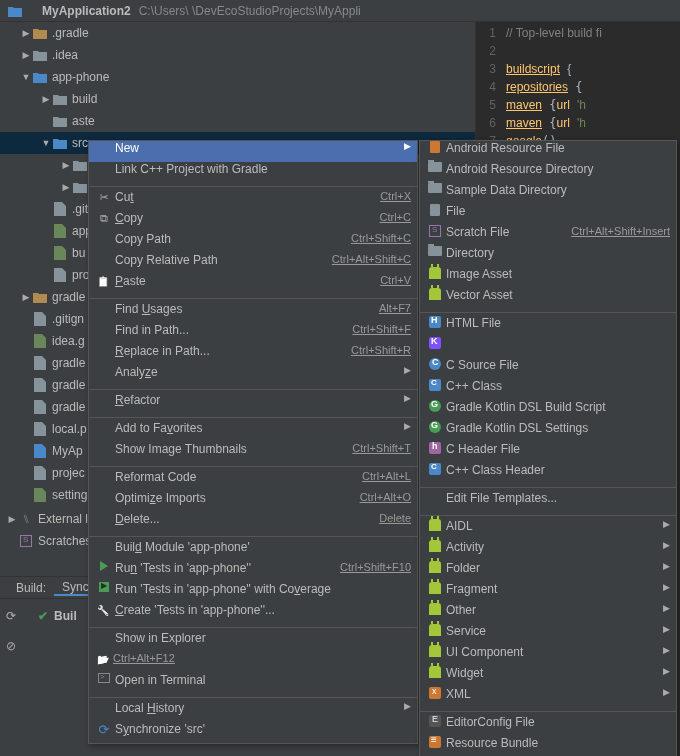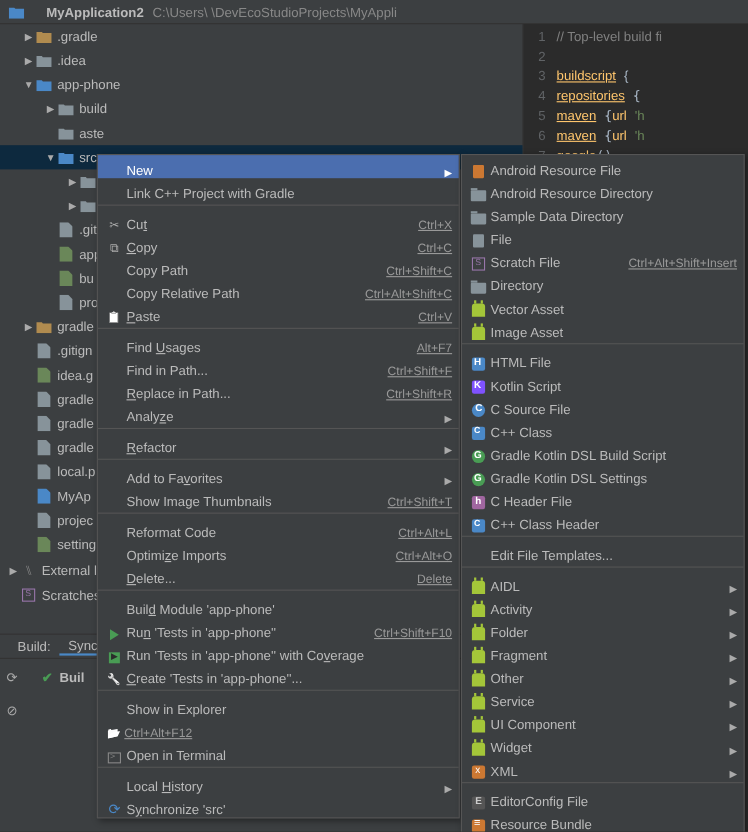--- a/index.html
+++ b/index.html
@@ -42,21 +42,21 @@
   .bp-body { display: flex; }
   .bp-toolbar { width: 28px; display: flex; flex-direction: column; align-items: center; gap: 14px; padding-top: 10px; }
   .bp-tool { width: 16px; height: 16px; color: #aaa; }
   .bp-content { padding: 10px; }
   .bp-row { display: flex; align-items: center; gap: 6px; }
   .check-green { color: #499c54; font-weight: bold; }
   
   .ctx-menu { position: absolute; background: #3c3f41; border: 1px solid #555; box-shadow: 2px 2px 6px rgba(0,0,0,.4); }
   .ctx-menu.primary { left: 88px; top: 140px; width: 330px; }
   .ctx-menu.secondary { left: 419px; top: 140px; width: 258px; }
-  .mrow { display: flex; align-items: flex-end; height: 21px; padding: 0 6px; color: #bbbbbb; }
+  .mrow { display: flex; align-items: flex-start; height: 21px; padding: 0 6px; color: #bbbbbb; }
   .mrow .micon { width: 18px; display: inline-flex; align-items: center; justify-content: center; }
   .mrow .mspacer { width: 18px; display: inline-block; }
   .mrow .mlabel { flex: 1; padding-left: 2px; }
   .mrow .mlabel .und { text-decoration: underline; }
   .mrow .shortcut { color: #999; font-size: 11px; text-decoration: underline; }
   .mrow .subarrow { width: 12px; text-align: right; color: #aaa; font-size: 9px; }
   .mrow.highlight { background: #4b6eaf; color: #fff; }
   .mrow.highlight .shortcut, .mrow.highlight .subarrow { color: #fff; }
   .msep { height: 1px; background: #555; margin: 3px 0; }
   
@@ -596,40 +596,39 @@
     <div class="mrow">
       <span class="micon">
         <span class="ic-folder-s"></span>
       </span>
       <span class="mlabel">Directory</span>
     </div>
     <div class="mrow">
       <span class="micon">
         <span class="ic-android"></span>
       </span>
+      <span class="mlabel">Image Asset</span>
+    </div>
+    <div class="mrow">
+      <span class="micon">
+        <span class="ic-android"></span>
+      </span>
       <span class="mlabel">Vector Asset</span>
     </div>
-    <div class="mrow">
-      <span class="micon">
-        <span class="ic-android"></span>
-      </span>
-      <span class="mlabel">Image Asset</span>
-    </div>
     <div class="msep"></div>
     <div class="mrow">
       <span class="micon">
         <span class="ic-html"></span>
       </span>
       <span class="mlabel">HTML File</span>
     </div>
     <div class="mrow">
       <span class="micon">
         <span class="ic-kt"></span>
       </span>
-      <span class="mlabel">Kotlin Script</span>
     </div>
     <div class="mrow">
       <span class="micon">
         <span class="ic-c"></span>
       </span>
       <span class="mlabel">C Source File</span>
     </div>
     <div class="mrow">
       <span class="micon">
         <span class="ic-cpp"></span>

